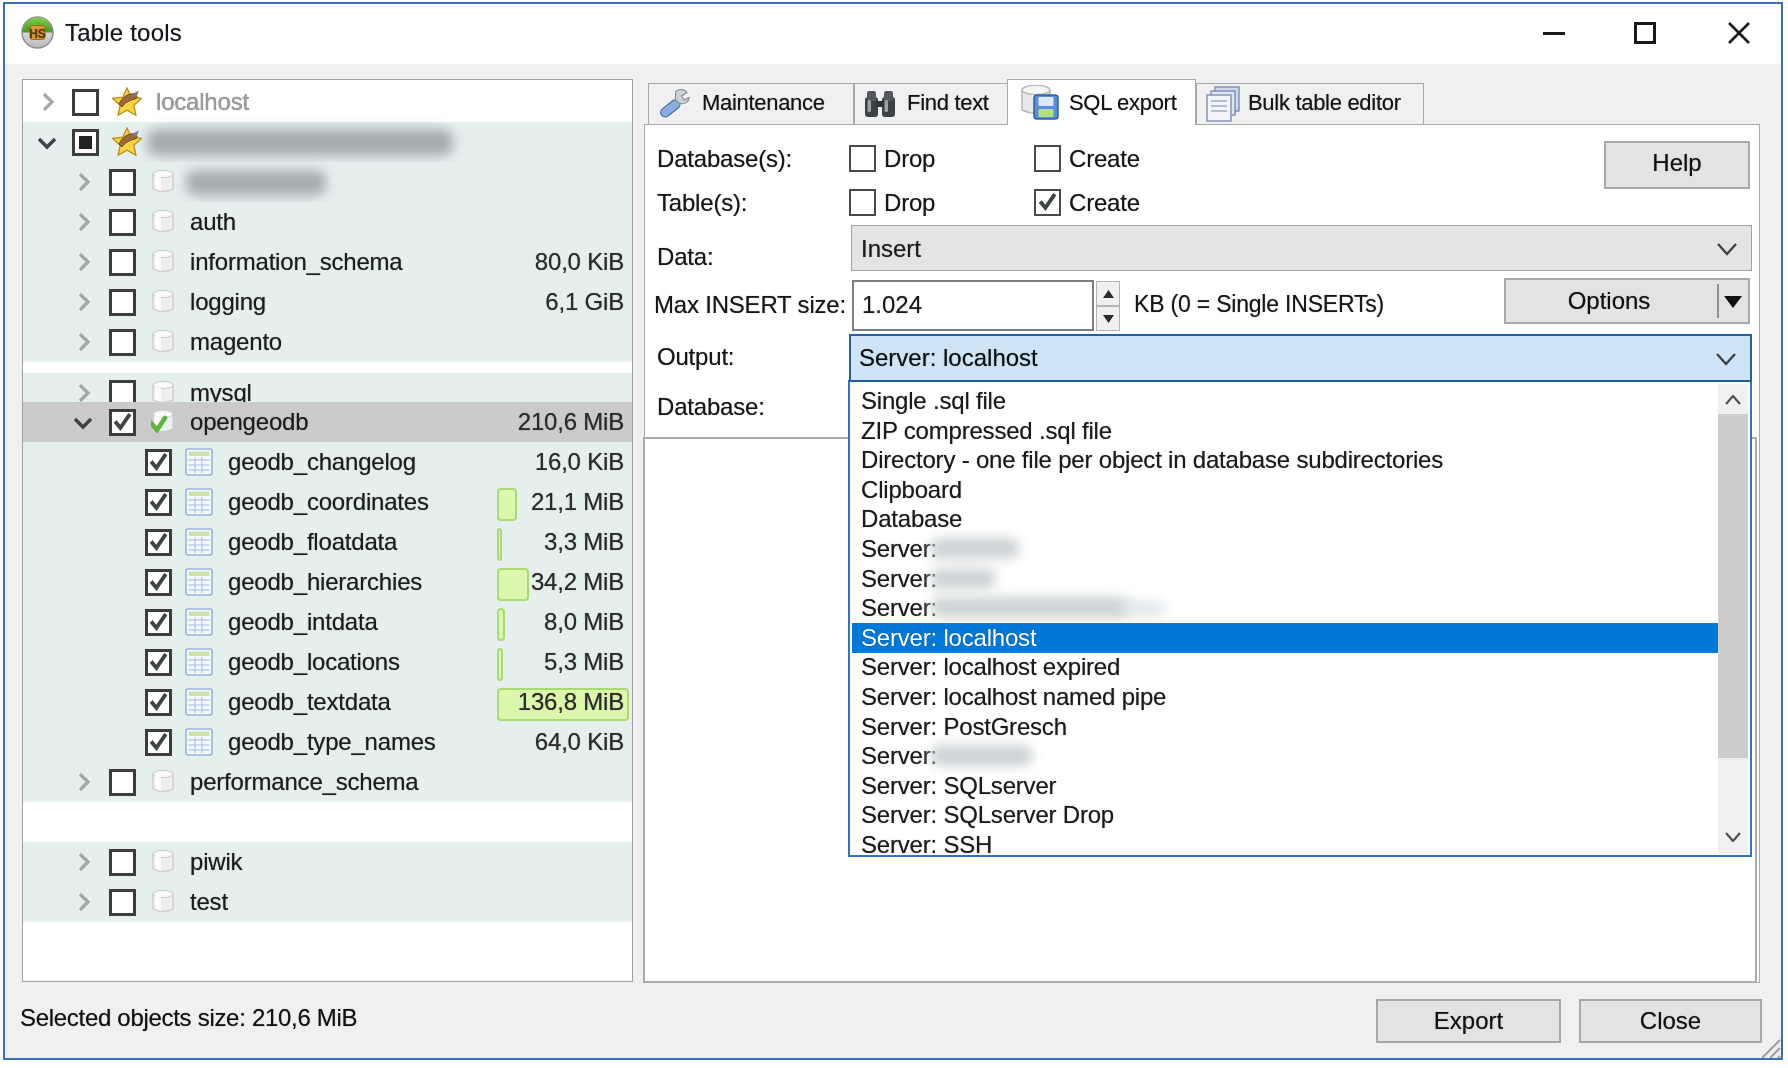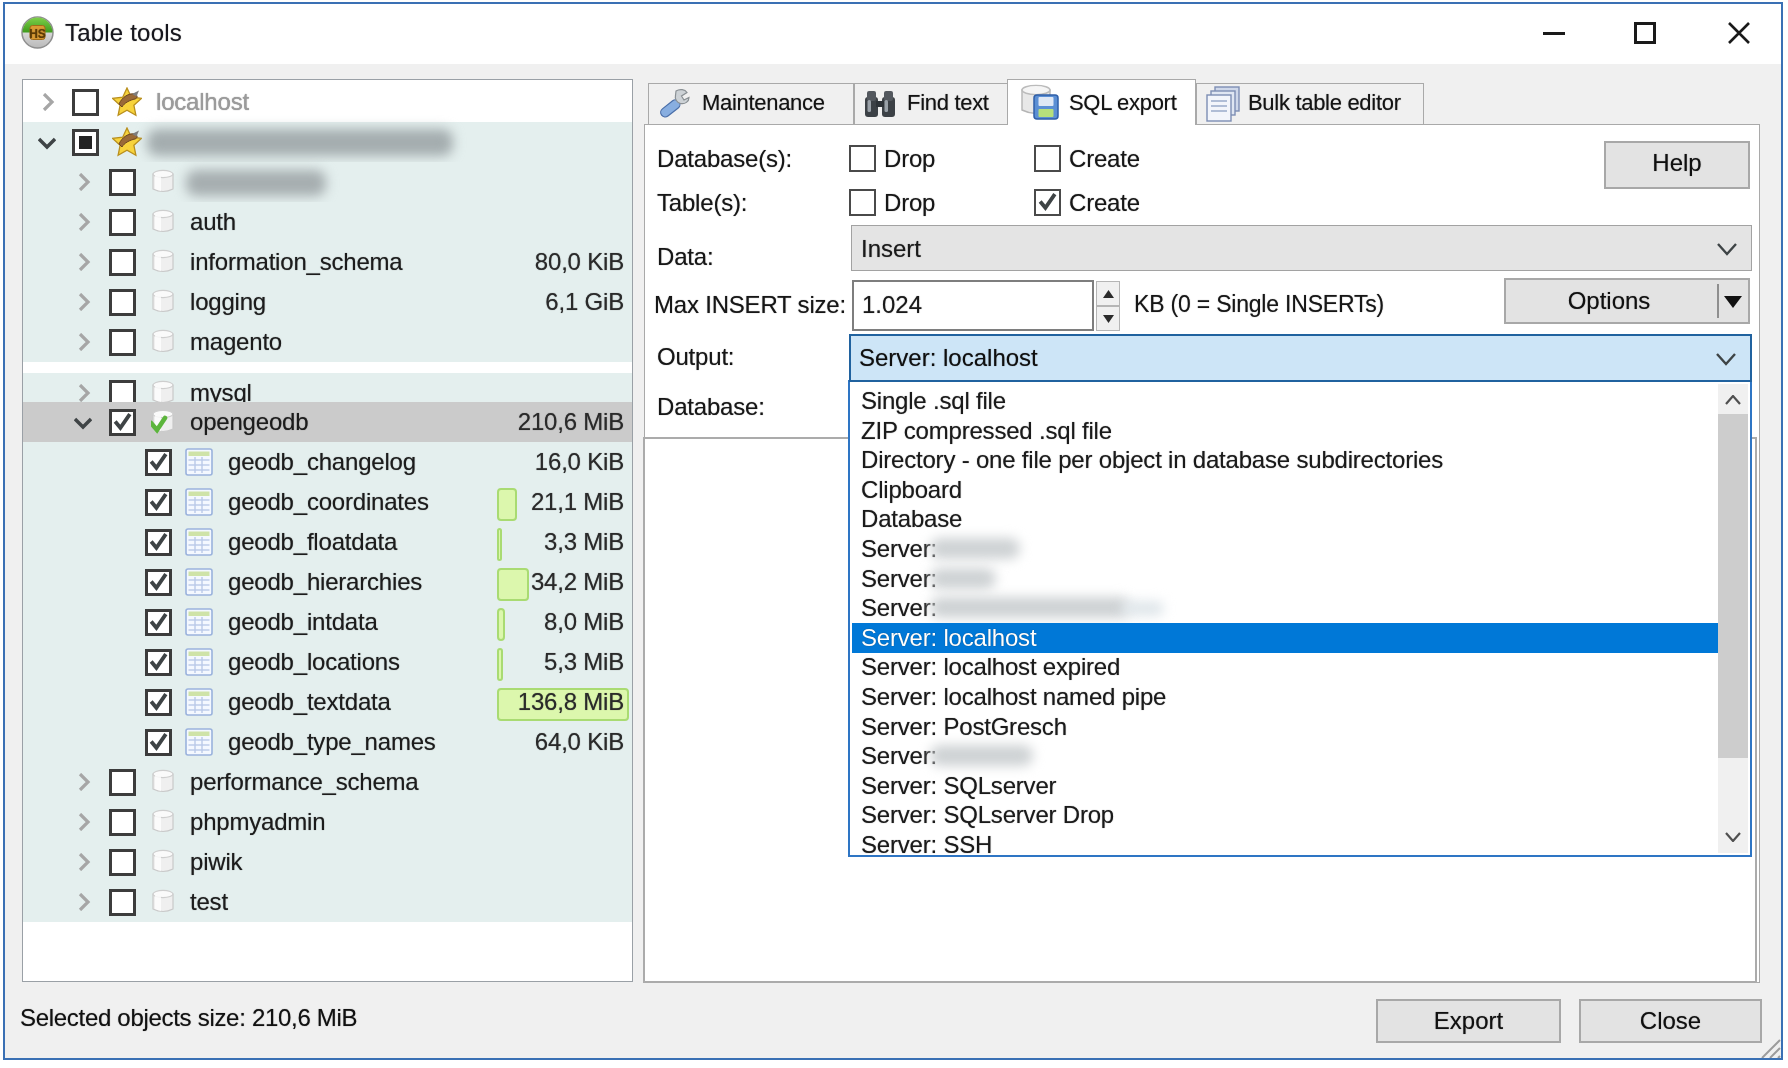--- a/index.html
+++ b/index.html
@@ -315,31 +315,20 @@
       <svg class="abs" style="left:53px; top:11px;" width="16" height="18" viewBox="0 0 16 18">
           <use href="#ic-chev-r"></use>
         </svg>
       <div class="cb" style="left:86px;">
       </div>
       <svg class="abs" style="left:128px; top:7px;" width="24" height="26" viewBox="0 0 24 26">
           <use href="#ic-db"></use>
         </svg>
       <div class="tname" style="left:167px;">performance_schema</div>
     </div>
-    <div class="trow tint" style="top:722px;">
-      <svg class="abs" style="left:53px; top:11px;" width="16" height="18" viewBox="0 0 16 18">
-          <use href="#ic-chev-r"></use>
-        </svg>
-      <div class="cb" style="left:86px;">
-      </div>
-      <svg class="abs" style="left:128px; top:7px;" width="24" height="26" viewBox="0 0 24 26">
-          <use href="#ic-db"></use>
-        </svg>
-      <div class="tname" style="left:167px;">phpmyadmin</div>
-    </div>
     <div class="trow tint" style="top:802px;">
       <svg class="abs" style="left:53px; top:11px;" width="16" height="18" viewBox="0 0 16 18">
           <use href="#ic-chev-r"></use>
         </svg>
       <div class="cb" style="left:86px;">
       </div>
       <svg class="abs" style="left:128px; top:7px;" width="24" height="26" viewBox="0 0 24 26">
           <use href="#ic-db"></use>
         </svg>
       <div class="tname" style="left:167px;">test</div>

